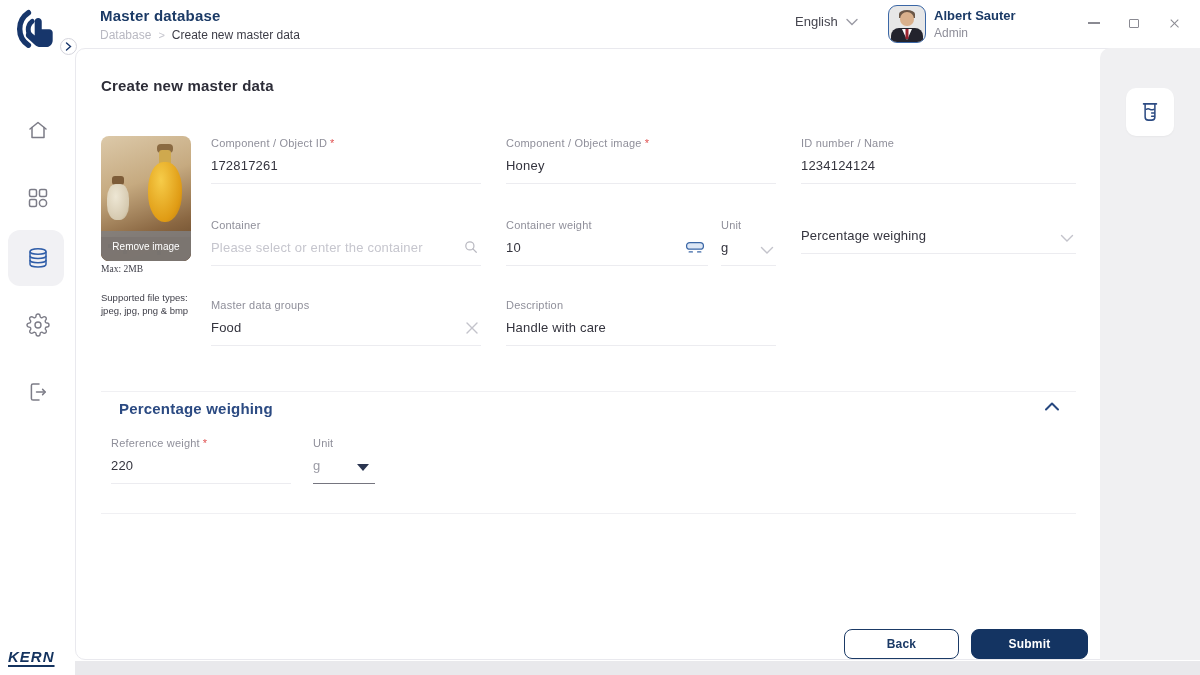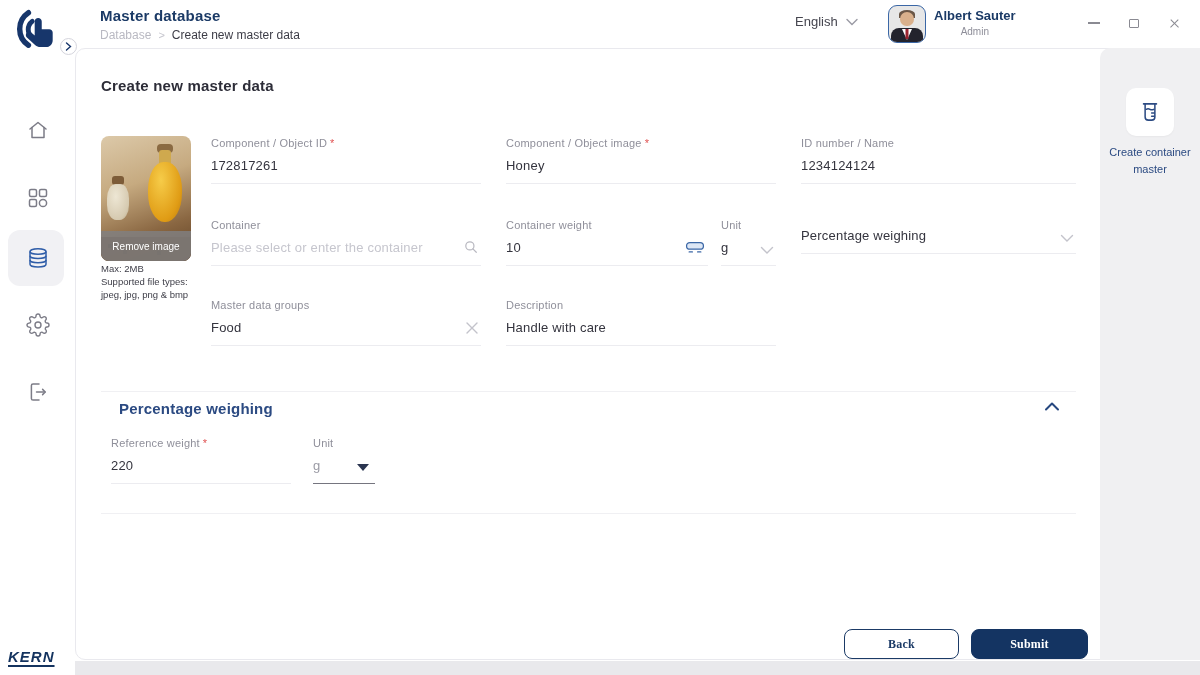--- a/index.html
+++ b/index.html
@@ -17,21 +17,21 @@
   .bc-current { color:#3d3d47; }
   .lang { position:absolute; left:795px; top:14px; display:flex; align-items:center; gap:8px; font-size:13px; color:#45454f; cursor:pointer; }
   .avatar { position:absolute; left:888px; top:5px; width:38px; height:38px; border:1.5px solid #3b67a6; border-radius:9px; background:#e7e7e7; overflow:hidden; cursor:pointer; }
   .av-hair { position:absolute; top:4px; left:50%; transform:translateX(-50%); width:16px; height:8px; background:#6b5747; border-radius:50% 50% 0 0; }
   .av-head { position:absolute; top:6px; left:50%; transform:translateX(-50%); width:14px; height:14px; background:#d9b08c; border-radius:50% 50% 46% 46%; }
   .av-body { position:absolute; bottom:-3px; left:50%; transform:translateX(-50%); width:32px; height:17px; background:#23232d; border-radius:8px 8px 0 0; }
   .av-shirt { position:absolute; bottom:2px; left:50%; transform:translateX(-50%); width:0; height:0; border-left:5px solid transparent; border-right:5px solid transparent; border-top:11px solid #fff; }
   .av-tie { position:absolute; bottom:3px; left:50%; transform:translateX(-50%); width:3px; height:10px; background:#9c2430; }
   .user-block { position:absolute; left:934px; top:8px; }
   .user-name { font-size:13px; font-weight:bold; color:#1b3a66; }
-  .user-role { font-size:10px; color:#8e8e99; margin-top:3px;text-align:center; }
+  .user-role { font-size:12px; color:#8e8e99; margin-top:3px; }
   .win-controls { position:absolute; right:18px; top:12px; display:flex; gap:24px; align-items:center; height:22px; }
   .wc { width:16px; height:16px; display:flex; align-items:center; justify-content:center; cursor:pointer; }
   .wc-min-bar { width:12px; height:1.5px; background:#8a8a92; }
   .wc-max-box { width:10px; height:9px; border:1.3px solid #8a8a92; border-radius:1px; }
   .wc-x { position:relative; width:11px; height:11px; }
   .wc-x span { position:absolute; left:0; top:5px; width:11px; height:1.4px; background:#8a8a92; }
   .wc-x span:first-child { transform:rotate(45deg); }
   .wc-x span:last-child { transform:rotate(-45deg); }
 
   
@@ -52,38 +52,38 @@
   .bottle-small { position:absolute; left:6px; top:48px; width:22px; height:36px; background:radial-gradient(ellipse at 40% 35%,#f0ead9,#d8cdb4 70%,#b5a584); border-radius:40% 40% 42% 42%; opacity:.95; }
   .bottle-small-cork { position:absolute; left:11px; top:40px; width:12px; height:9px; background:#7d5c38; border-radius:3px; }
   .beans { position:absolute; bottom:0; left:0; right:0; height:24px; background-color:#66421f;
     background-image:radial-gradient(circle 4px at 9px 9px,#4a2e14 60%,transparent 62%),
       radial-gradient(circle 4px at 24px 15px,#553619 60%,transparent 62%),
       radial-gradient(circle 4px at 41px 8px,#4a2e14 60%,transparent 62%),
       radial-gradient(circle 4px at 58px 16px,#553619 60%,transparent 62%),
       radial-gradient(circle 4px at 74px 9px,#4a2e14 60%,transparent 62%); opacity:.9; }
   .remove-btn { position:absolute; left:0; right:0; bottom:0; height:30px; background:rgba(128,128,130,.82); color:#fff; font-size:10px; display:flex; align-items:center; justify-content:center; cursor:pointer; }
   .photo-notes { position:absolute; left:25px; top:214px; width:110px; font-size:9.5px; color:#3d3d47; line-height:1.35; }
-  .photo-notes .n1 { margin-bottom:0; }
+  .photo-notes .n1 { margin-bottom:16px;font-family:Liberation Serif, serif; }
 
   .field { position:absolute; }
   .f-label { font-size:11px; color:#8f8f9a; letter-spacing:.2px; }
   .req { color:#e05252; margin-left:3px; }
   .f-input { width:100%; border:none; border-bottom:1px solid #ececf0; background:transparent; font-family:"Liberation Sans",sans-serif; font-size:13px; color:#34343e; padding:9px 0 10px 0; outline:none; letter-spacing:.2px; }
   .f-input::placeholder { color:#c6c6ce; }
   .f-input.muted { color:#9b9ba5; }
   .f-input.dark-line { border-bottom:1.5px solid #75757f; }
   .f-icon-right { position:absolute; right:2px; bottom:11px; pointer-events:auto; }
   .tri-down { width:0; height:0; border-left:6px solid transparent; border-right:6px solid transparent; border-top:7px solid #2b3550; position:absolute; right:6px; bottom:13px; cursor:pointer; }
 
   .section-rule { position:absolute; left:25px; top:342px; width:975px; border-top:1px solid #f0f0f3; }
   .section-title { position:absolute; left:43px; top:351px; font-size:15px; font-weight:bold; color:#2b4a82; letter-spacing:.2px; }
   .collapse-btn { position:absolute; left:968px; top:352px; width:18px; height:18px; cursor:pointer; }
   .divider2 { position:absolute; left:25px; top:464px; width:975px; border-top:1px solid #f0f0f3; }
 
-  .btn { position:absolute; height:30px; border-radius:8px; font-size:12px; font-weight:bold; display:flex; align-items:center; justify-content:center; cursor:pointer; letter-spacing:.2px;font-family:Liberation Serif, serif; }
+  .btn { position:absolute; height:30px; border-radius:8px; font-size:12px; font-weight:bold; display:flex; align-items:center; justify-content:center; cursor:pointer; letter-spacing:.2px; }
   .btn-back { left:768px; top:580px; width:115px; background:#fff; border:1.5px solid #1b3a66; color:#1b3a66; }
   .btn-submit { left:895px; top:580px; width:117px; background:#143462; border:1.5px solid #143462; color:#fff; }
 
   
   .right-panel { position:absolute; left:1100px; top:48px; width:100px; height:612px; background:#f0f0f2; border-radius:10px 0 0 0; }
   .rp-tile { position:absolute; left:26px; top:40px; width:48px; height:48px; background:#fff; border-radius:10px; display:flex; align-items:center; justify-content:center; cursor:pointer; box-shadow:0 1px 2px rgba(0,0,0,.04); }
   .rp-label { position:absolute; left:0; top:96px; width:100px; text-align:center; font-size:11px; color:#2b4a82; line-height:1.5; cursor:pointer; }
 
   .bottom-strip { position:absolute; left:75px; top:661px; width:1125px; height:14px; background:#e9e9ec; }
 
@@ -322,17 +322,16 @@
     <div class="rp-tile">
       <span>
         <svg width="26" height="26" viewBox="0 0 24 24" fill="none" stroke="#2b4a82" stroke-width="1.4" stroke-linecap="round">
           <path d="M7.5 4.5 V16.5 a3 3 0 0 0 3 3 h3 a3 3 0 0 0 3-3 V4.5"></path>
           <path d="M6 4.5 H18"></path>
           <path d="M8.5 9.5 c1.2-.7 2.3-.7 3.5 0 s2.3.7 3.5 0"></path>
           <path d="M13.5 13 h2.5 M13.5 16 h2.5"></path>
         </svg>
       </span>
     </div>
-    <div class="rp-label">Create container master</div>
   </div>
 
   <div class="bottom-strip"></div>
 </div>
 
 </body></html>

